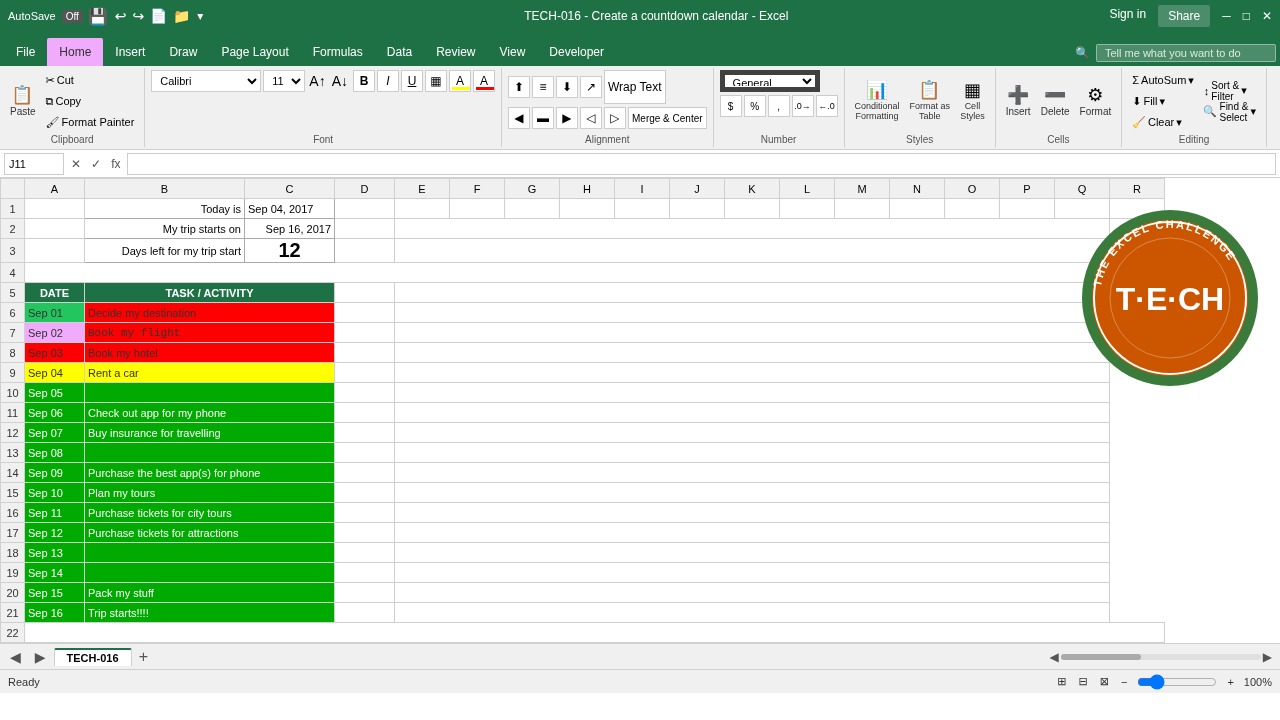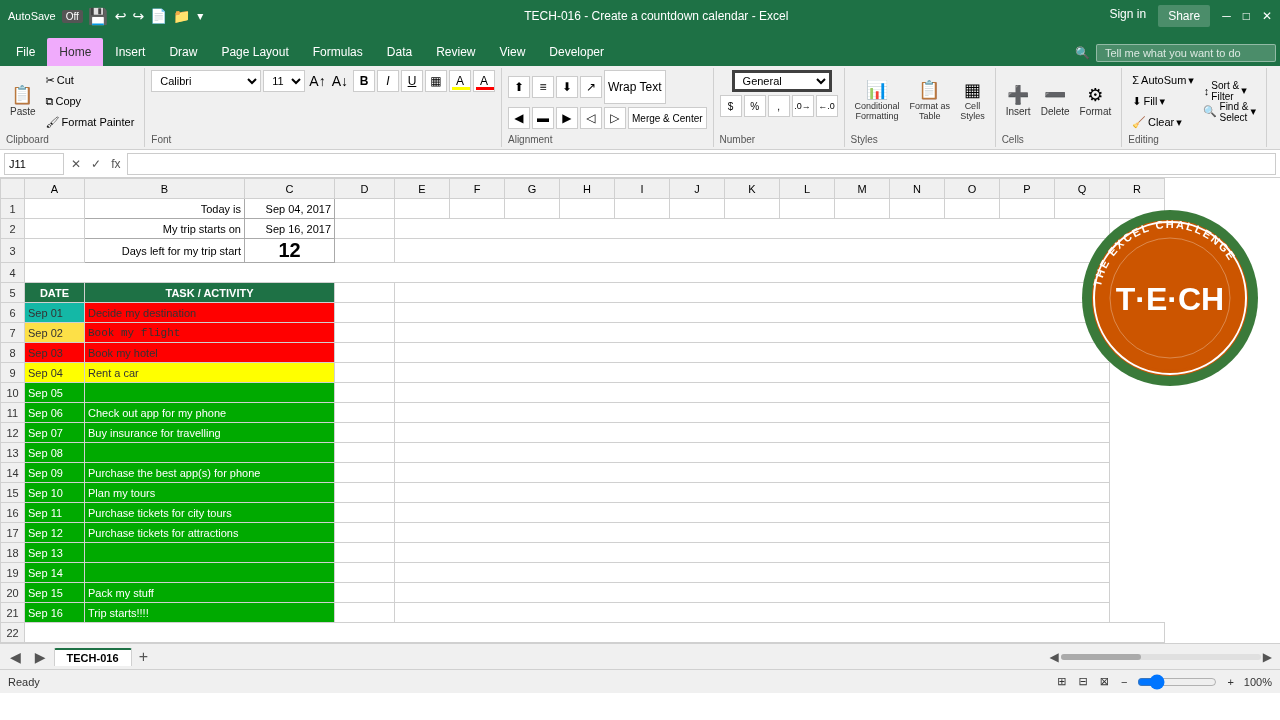--- a/index.html
+++ b/index.html
@@ -82,21 +82,21 @@
     }
     .ribbon-group-content {
       display: flex;
       align-items: center;
       flex: 1;
       gap: 2px;
     }
     .ribbon-group-label {
       font-size: 10px;
       color: #555;
-      text-align: left;
+      text-align: center;
       width: 100%;
       padding-top: 2px;
       margin-top: auto;
     }
     .ribbon-btn {
       display: flex;
       flex-direction: column;
       align-items: center;
       justify-content: center;
       padding: 2px 4px;
@@ -401,21 +401,21 @@
         <button class="fmt-btn">◁</button>
         <button class="fmt-btn">▷</button>
         <button class="fmt-btn" style="width:auto; padding:0 3px; font-size:10px;">Merge &amp; Center</button>
       </div>
     </div>
     <div class="ribbon-group-label">Alignment</div>
   </div>
 
   <div class="ribbon-group">
     <div style="display:flex; flex-direction:column; gap:3px; align-items:flex-start;">
-      <select style="border:3px solid #404040; background:white; padding:1px 4px; font-size:11px; height:22px; width:100px;margin-left:12px;">
+      <select style="border:5px solid #404040; background:white; padding:1px 4px; font-size:11px; height:22px; width:100px;">
         <option>General</option>
       </select>
       <div class="ribbon-row">
         <button class="fmt-btn" style="font-size:10px;">$</button>
         <button class="fmt-btn" style="font-size:10px;">%</button>
         <button class="fmt-btn" style="font-size:10px;">,</button>
         <button class="fmt-btn" style="font-size:9px;">.0→</button>
         <button class="fmt-btn" style="font-size:9px;">←.0</button>
       </div>
     </div>
@@ -530,21 +530,21 @@
           <th style="width:55px; min-width:55px;">Q</th>
           <th style="width:55px; min-width:55px;">R</th>
         </tr>
       </thead>
       <tbody id="grid-body">
 
         <tr>
           <td class="row-num-cell">1</td>
           <td></td>
           <td style="text-align:right; border:1px solid #aaa;">Today is</td>
-          <td style="text-align:right; border:1px solid #aaa;">Sep 04, 2017</td>
+          <td style="text-align:left; border:1px solid #aaa;">Sep 04, 2017</td>
           <td></td>
           <td></td>
           <td></td>
           <td></td>
           <td></td>
           <td></td>
           <td></td>
           <td></td>
           <td></td>
           <td></td>
@@ -581,29 +581,29 @@
         <tr>
           <td class="row-num-cell">5</td>
           <td style="background:#1e7145; color:white; font-weight:bold; text-align:center;">DATE</td>
           <td colspan="2" style="background:#1e7145; color:white; font-weight:bold; text-align:center;">TASK / ACTIVITY</td>
           <td></td>
           <td colspan="13"></td>
         </tr>
 
         <tr>
           <td class="row-num-cell">6</td>
-          <td style="background:#14b8a6; color:#333;">Sep 01</td>
+          <td style="background:#22c55e; color:#333;">Sep 01</td>
           <td colspan="2" style="background:#FF0000; color:#333;">Decide my destination</td>
           <td></td>
           <td colspan="13"></td>
         </tr>
 
         <tr>
           <td class="row-num-cell">7</td>
-          <td style="background:#fde047; color:#333;">Sep 02</td>
+          <td style="background:#f0abfc; color:#333;">Sep 02</td>
           <td colspan="2" style="background:#FF0000; color:#333;font-family:Liberation Mono, monospace;">Book my flight</td>
           <td></td>
           <td colspan="13"></td>
         </tr>
 
         <tr>
           <td class="row-num-cell">8</td>
           <td style="background:#FF0000; color:#333;">Sep 03</td>
           <td colspan="2" style="background:#FF0000; color:#333;">Book my hotel</td>
           <td></td>

